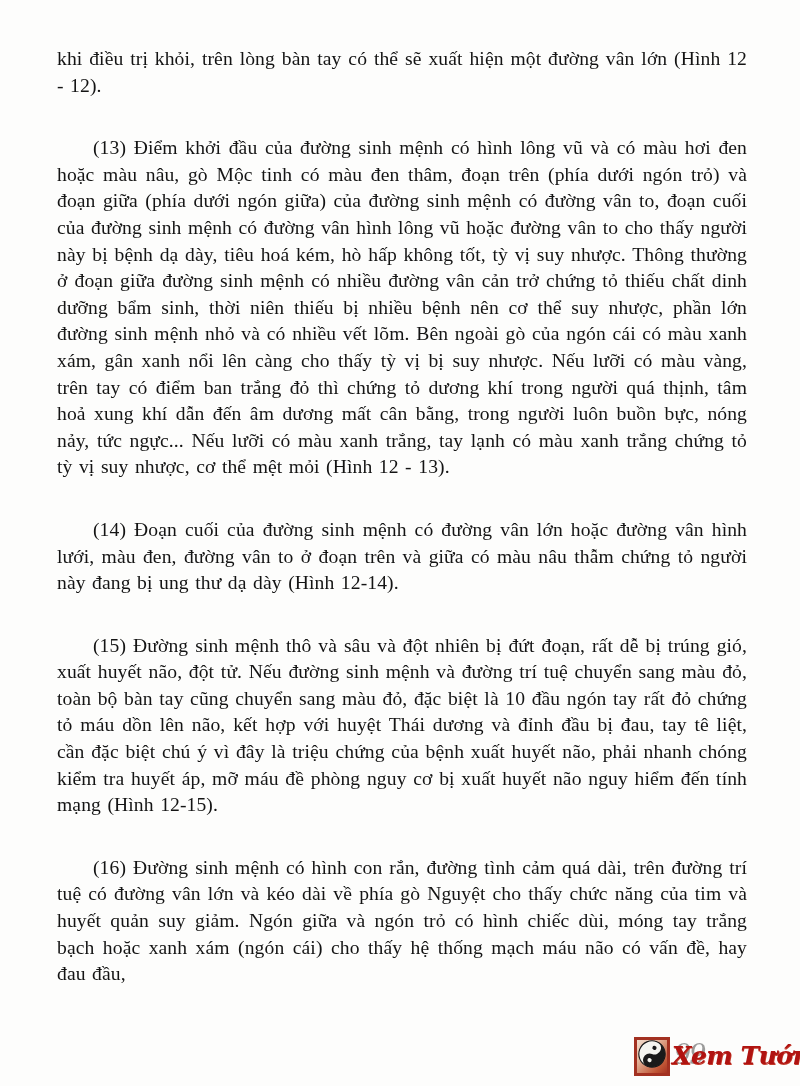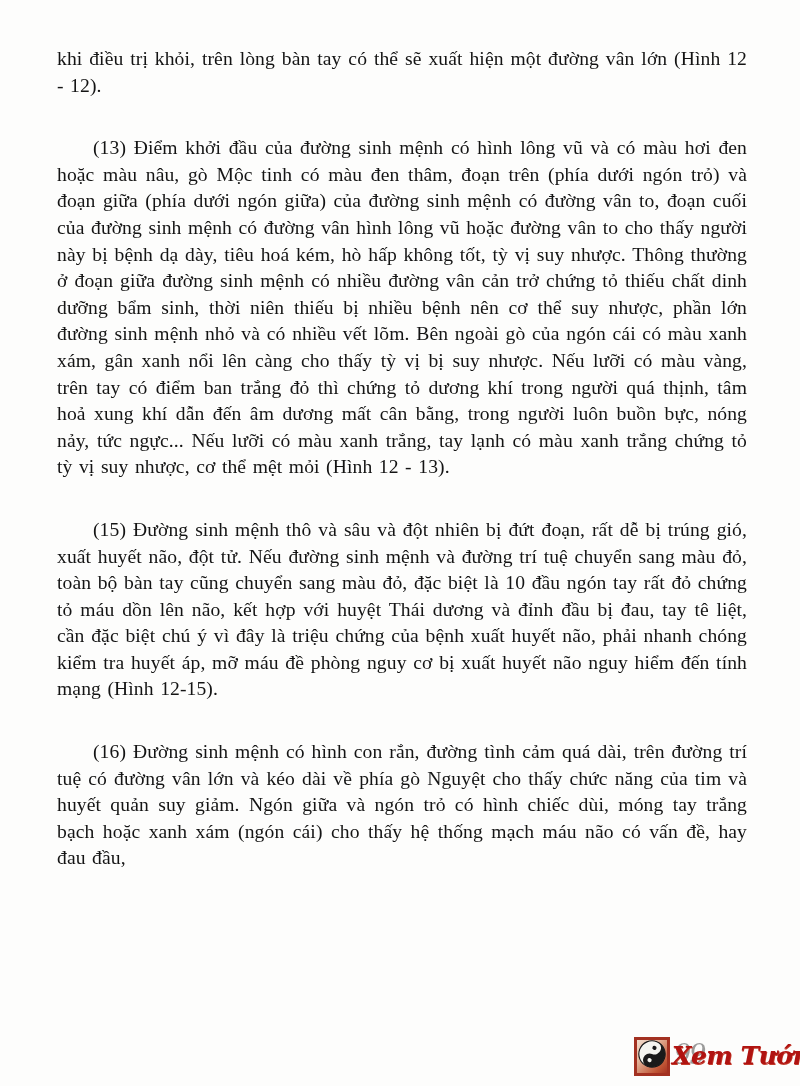--- a/index.html
+++ b/index.html
@@ -100,20 +100,21 @@
   }
 </style>
 </head>
 <body>
 
 <div class="page">
 
   <div class="text-block">
       <p>khi điều trị khỏi, trên lòng bàn tay có thể sẽ xuất hiện một đường vân lớn (Hình 12 - 12).</p>
       <p class="indent">(13) Điểm khởi đầu của đường sinh mệnh có hình lông vũ và có màu hơi đen hoặc màu nâu, gò Mộc tinh có màu đen thâm, đoạn trên (phía dưới ngón trỏ) và đoạn giữa (phía dưới ngón giữa) của đường sinh mệnh có đường vân to, đoạn cuối của đường sinh mệnh có đường vân hình lông vũ hoặc đường vân to cho thấy người này bị bệnh dạ dày, tiêu hoá kém, hò hấp không tốt, tỳ vị suy nhược. Thông thường ở đoạn giữa đường sinh mệnh có nhiều đường vân cản trở chứng tỏ thiếu chất dinh dưỡng bẩm sinh, thời niên thiếu bị nhiều bệnh nên cơ thể suy nhược, phần lớn đường sinh mệnh nhỏ và có nhiều vết lõm. Bên ngoài gò của ngón cái có màu xanh xám, gân xanh nổi lên càng cho thấy tỳ vị bị suy nhược. Nếu lưỡi có màu vàng, trên tay có điểm ban trắng đỏ thì chứng tỏ dương khí trong người quá thịnh, tâm hoả xung khí dẫn đến âm dương mất cân bằng, trong người luôn buồn bực, nóng nảy, tức ngực... Nếu lưỡi có màu xanh trắng, tay lạnh có màu xanh trắng chứng tỏ tỳ vị suy nhược, cơ thể mệt mỏi (Hình 12 - 13).</p>
+      <p class="indent">(14) Đoạn cuối của đường sinh mệnh có đường vân lớn hoặc đường vân hình lưới, màu đen, đường vân to ở đoạn trên và giữa có màu nâu thẫm chứng tỏ người này đang bị ung thư dạ dày (Hình 12-14).</p>
       <p class="indent">(15) Đường sinh mệnh thô và sâu và đột nhiên bị đứt đoạn, rất dễ bị trúng gió, xuất huyết não, đột tử. Nếu đường sinh mệnh và đường trí tuệ chuyển sang màu đỏ, toàn bộ bàn tay cũng chuyển sang màu đỏ, đặc biệt là 10 đầu ngón tay rất đỏ chứng tỏ máu dồn lên não, kết hợp với huyệt Thái dương và đỉnh đầu bị đau, tay tê liệt, cần đặc biệt chú ý vì đây là triệu chứng của bệnh xuất huyết não, phải nhanh chóng kiểm tra huyết áp, mỡ máu đề phòng nguy cơ bị xuất huyết não nguy hiểm đến tính mạng (Hình 12-15).</p>
       <p class="indent">(16) Đường sinh mệnh có hình con rắn, đường tình cảm quá dài, trên đường trí tuệ có đường vân lớn và kéo dài về phía gò Nguyệt cho thấy chức năng của tim và huyết quản suy giảm. Ngón giữa và ngón trỏ có hình chiếc dùi, móng tay trắng bạch hoặc xanh xám (ngón cái) cho thấy hệ thống mạch máu não có vấn đề, hay đau đầu,</p>
     </div>
 
   <div class="watermark">
     <div class="wm-box">
       <span>
         <svg viewBox="0 0 100 100" width="28" height="28" aria-hidden="true">
           <circle cx="50" cy="50" r="47" fill="#f5f5f0" stroke="#1a1a1a" stroke-width="4"></circle>
           <path d="M50 3 a47 47 0 0 1 0 94 a23.5 23.5 0 0 1 0 -47 a23.5 23.5 0 0 0 0 -47 Z" fill="#1a1a1a"></path>

